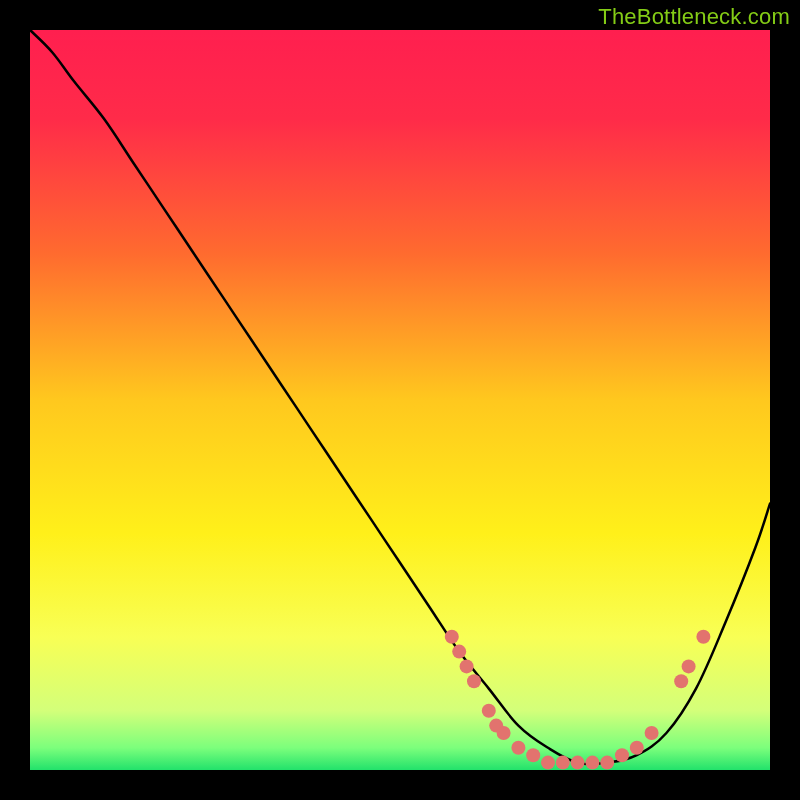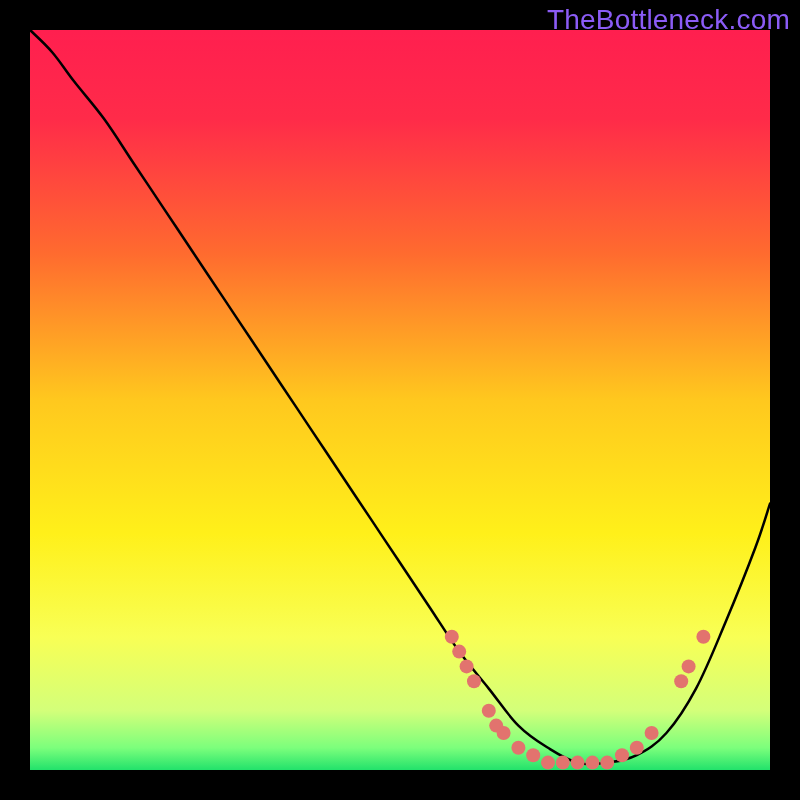--- a/index.html
+++ b/index.html
@@ -35,22 +35,22 @@
     left: 0;
     top: 0;
     width: 100%;
     height: 100%;
     overflow: visible;
   }
   .watermark {
     position: absolute;
     top: 4px;
     right: 10px;
-    color: #8b5cf6;
-    font-size: 28px;
+    color: #84cc16;
+    font-size: 22px;
     letter-spacing: 0.2px;
     font-weight: 400;
     user-select: none;
   }
 </style>
 </head>
 <body>
 
 <div class="stage">
   <div class="watermark">TheBottleneck.com</div>

